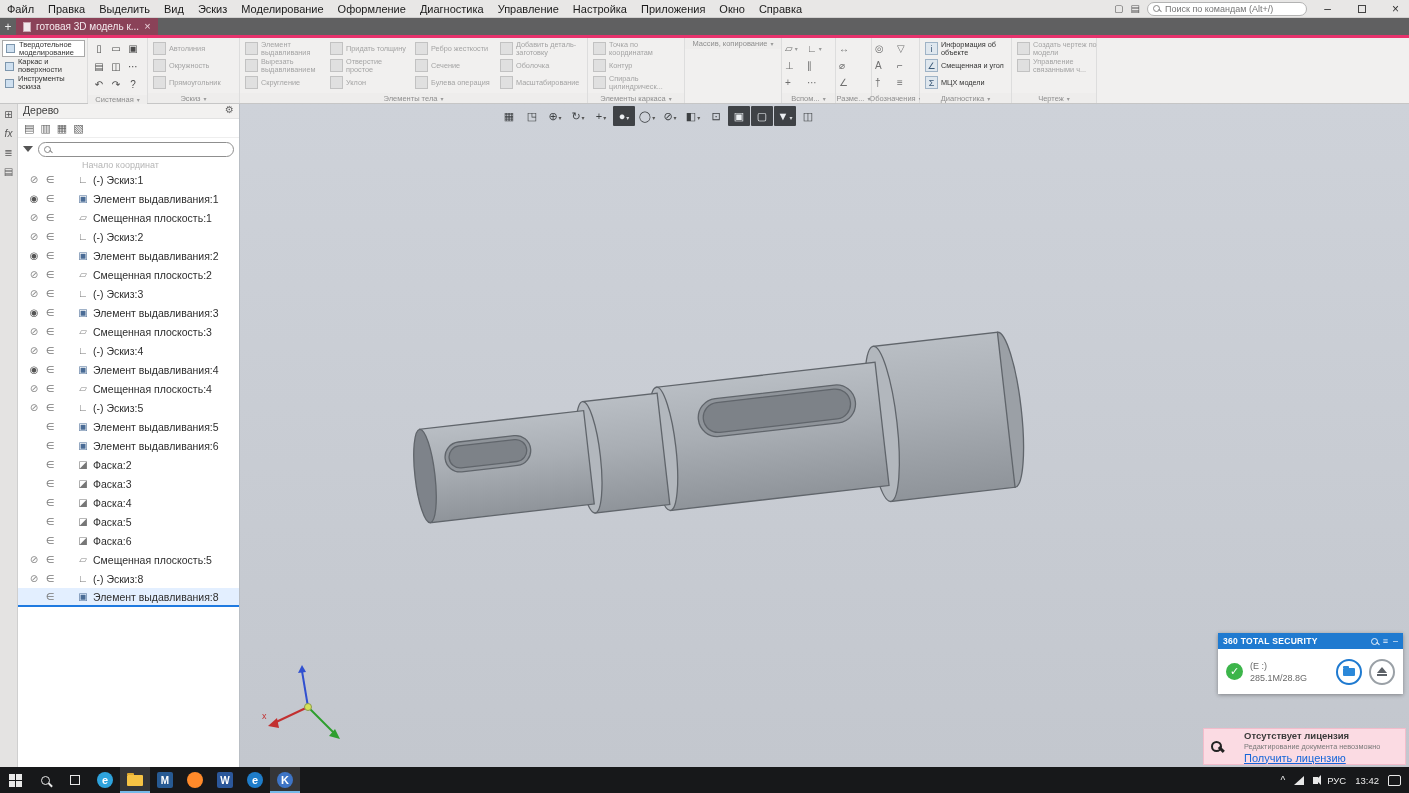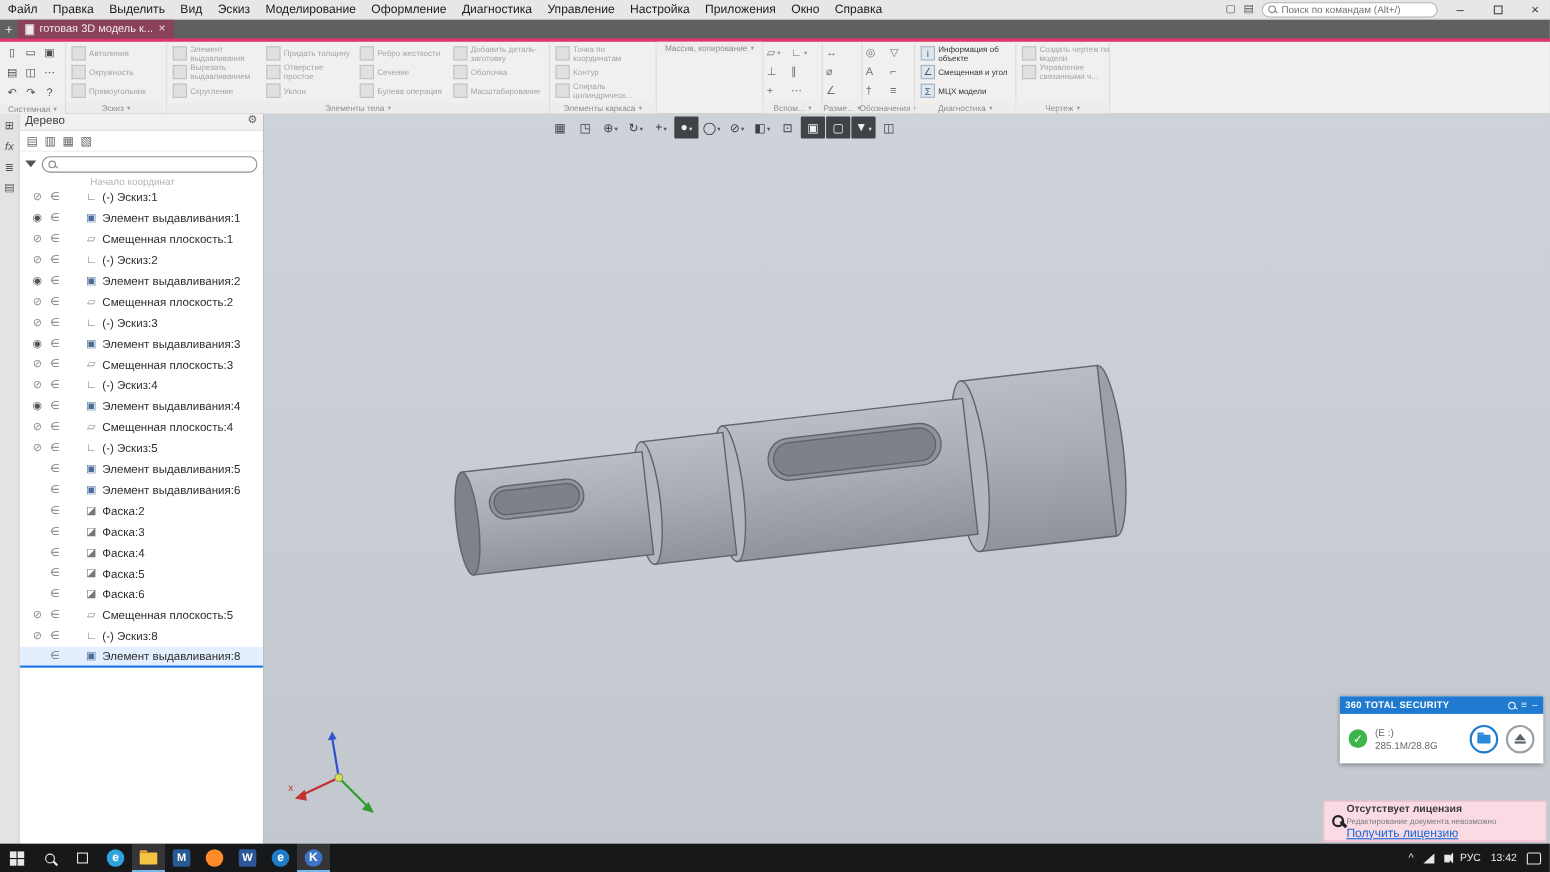--- a/index.html
+++ b/index.html
@@ -106,21 +106,21 @@
 .circbtn{width:26px;height:26px;border-radius:50%;display:flex;align-items:center;justify-content:center;flex:none;background:#fff}
 #sec-folder-btn{border:2px solid #1f7ad0}
 #sec-eject-btn{border:2px solid #9aa0a6}
 .folder-glyph{width:12px;height:8px;background:#2b88d9;border-radius:1px;position:relative}
 .folder-glyph::before{content:"";position:absolute;left:0;top:-2px;width:6px;height:2px;background:#2b88d9;border-radius:1px 1px 0 0}
 .eject-glyph{display:flex;flex-direction:column;align-items:center;gap:1px}
 .eject-tri{width:0;height:0;border-left:5px solid transparent;border-right:5px solid transparent;border-bottom:6px solid #5d6268}
 .eject-bar{width:10px;height:2px;background:#5d6268}
 
 
-#licnotice{position:absolute;left:1203px;top:728px;width:203px;height:37px;background:#fbdbe3;border:1px solid #f3bccb;display:flex;align-items:center;padding:0 6px;gap:0;z-index:5}
+#licnotice{position:absolute;left:1203px;top:728px;width:203px;height:37px;background:#fbdbe3;border:1px solid #f3bccb;display:flex;align-items:center;padding:0 6px;gap:20px;z-index:5}
 .keyicon{width:14px;height:14px;position:relative;flex:none}
 .keyicon::before{content:"";position:absolute;left:1px;top:1px;width:7px;height:7px;border:2px solid #222;border-radius:50%}
 .keyicon::after{content:"";position:absolute;left:8px;top:8px;width:7px;height:2.5px;background:#222;transform:rotate(45deg)}
 #lic-texts{display:flex;flex-direction:column;gap:1px}
 #lic-title{font-size:9.5px;font-weight:bold;color:#3a3a3a}
 #lic-sub{font-size:7.3px;color:#7a7a7a}
 #lic-link{font-size:11px;color:#1565d8;text-decoration:underline;cursor:pointer}
 
 
 #taskbar{position:absolute;left:0;top:767px;width:100%;height:26px;background:#17181a;display:flex;align-items:center;z-index:6}
@@ -181,20 +181,34 @@
   <div id="tabbar">
     <span id="newtab">+</span>
     <div class="doc-tab">
       <span class="tabicon"></span>
       <span>готовая 3D модель к...</span>
       <span class="tabclose">×</span>
     </div>
   </div>
 
   <div id="ribbon">
+    <div id="modes">
+      <div class="mode active">
+        <span class="mcube"></span>
+        <span class="mlabel">Твердотельное моделирование</span>
+      </div>
+      <div class="mode">
+        <span class="mcube"></span>
+        <span class="mlabel">Каркас и поверхности</span>
+      </div>
+      <div class="mode">
+        <span class="mcube"></span>
+        <span class="mlabel">Инструменты эскиза</span>
+      </div>
+    </div>
 
     <div class="rgroup" style="width:60px">
       <div class="rg-body sysgrid">
         <span class="sysic">▯</span>
         <span class="sysic">▭</span>
         <span class="sysic">▣</span>
         <span class="sysic">▤</span>
         <span class="sysic">◫</span>
         <span class="sysic">⋯</span>
         <span class="sysic">↶</span>

